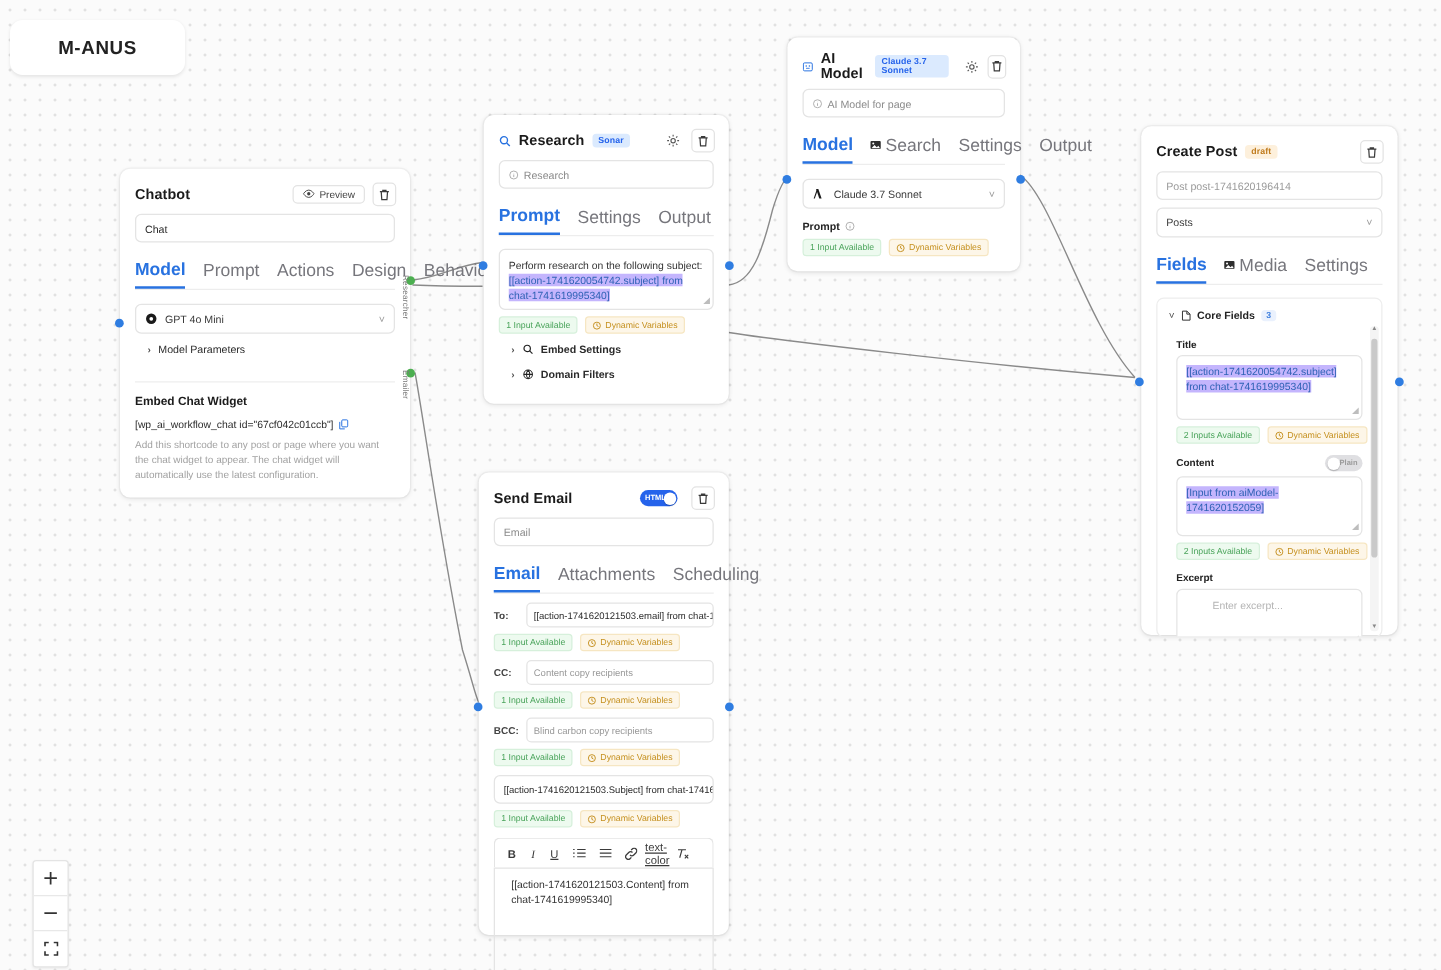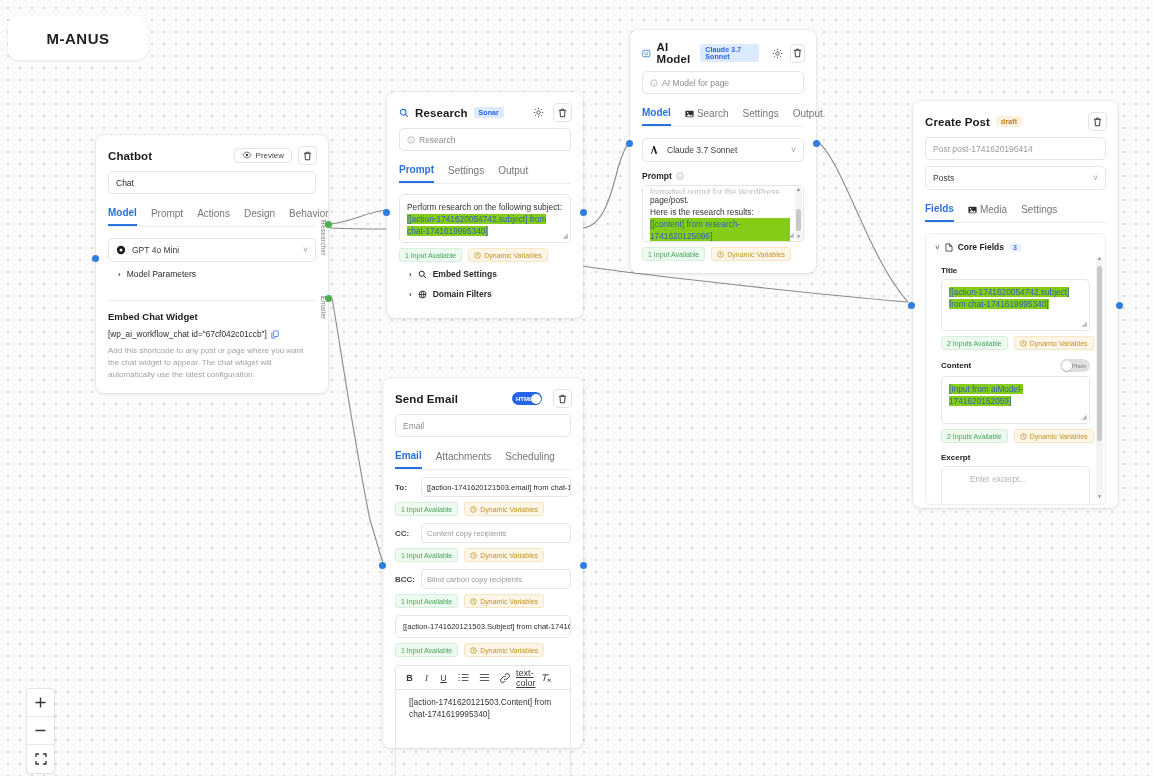--- a/index.html
+++ b/index.html
@@ -64,21 +64,21 @@
 
   .tinput {
     width:100%; height:23px; border:1px solid #e4e4e4; border-radius:5px;
     font-size:8.5px; color:#8b8b8b; padding:0 7px; display:flex; align-items:center; gap:4px;
     background:#fff; font-family:"Liberation Sans", sans-serif;
   }
   .tinput.filled { color:#2a2a2a; }
 
   .tabs { display:flex; gap:14px; border-bottom:1px solid #ededed; margin-top:9px; }
   .tab {
-    font-size:10px; color:#76767c; padding:4px 0 6px 0; cursor:pointer;
+    font-size:14px; color:#76767c; padding:4px 0 6px 0; cursor:pointer;
     display:flex; align-items:center; gap:3px; white-space:nowrap;
   }
   .tab.active { color:#2872e0; font-weight:600; border-bottom:2px solid #2872e0; }
 
   .select {
     margin-top:11px; width:100%; height:24px; border:1px solid #e4e4e4; border-radius:5px;
     display:flex; align-items:center; padding:0 7px; gap:6px; font-size:8.5px; color:#3a3a3a;
     cursor:pointer; background:#fff;
   }
   .select .chev { margin-left:auto; color:#9a9a9a; }
@@ -87,21 +87,21 @@
     display:flex; align-items:center; gap:6px; font-size:8.5px; color:#2b2b2b;
     padding:7px 0 7px 10px; font-weight:600; cursor:pointer;
   }
   .expander .chev { color:#4a4a4a; font-size:8px; }
 
   .ta {
     border:1px solid #e4e4e4; border-radius:5px; padding:6px 7px;
     font-size:8.3px; line-height:1.45; color:#333; background:#fff;
     position:relative; overflow:hidden;
   }
-  .ta .hl { background:#84cc16; color:#2f62b5; }
+  .ta .hl { background:#c4b5fd; color:#2f62b5; }
   .resizer { position:absolute; right:2px; bottom:1px; color:#bdbdbd; font-size:7px; }
 
   .pills { display:flex; gap:6px; margin-top:5px; }
   .pill {
     font-size:7px; padding:2.5px 5px; border-radius:3px; display:flex; align-items:center; gap:3px;
     white-space:nowrap;
   }
   .pill.green { background:#edfaef; color:#49a35a; border:1px solid #d6f0db; }
   .pill.amber { background:#fdf6e8; color:#c5901f; border:1px solid #f6e6c2; }
 
@@ -370,33 +370,20 @@
         </svg>
         <span>Claude 3.7 Sonnet</span>
         <span class="chev">˅</span>
       </div>
       <div style="display:flex;align-items:center;gap:4px;margin-top:9px;">
         <span class="label">Prompt</span>
         <svg width="8" height="8" viewBox="0 0 10 10" fill="none" stroke="#b0b0b0" stroke-width="1">
           <circle cx="5" cy="5" r="4"></circle>
             <path d="M5 4.5v2.6M5 3.1v.3"></path>
         </svg>
-      </div>
-      <div class="ta" style="margin-top:4px;height:57px;padding-right:13px;">
-        <div style="color:#bdbdbd;margin-top:-6px;overflow:hidden;height:8px;">formatted output for the WordPress</div>
-        <div>page/post.</div>
-        <div>Here is the research results:</div>
-        <div class="hl">[[content] from research-1741620125096]</div>
-
-        <div class="sbar">
-          <span class="sarrow" style="top:0;">▲</span>
-          <i style="top:22px;height:22px;"></i>
-          <span class="sarrow" style="bottom:1px;">▼</span>
-        </div>
-        <span class="resizer" style="right:9px;">◢</span>
       </div>
       <div class="pills">
         <span class="pill green">1 Input Available</span>
         <span class="pill amber">
           <svg width="7" height="7" viewBox="0 0 10 10" fill="none" stroke="#c5901f" stroke-width="1.1">
             <circle cx="5" cy="5" r="4"></circle>
               <path d="M5 2.6V5l1.8 1"></path>
           </svg>
           <span>Dynamic Variables</span>
         </span>

